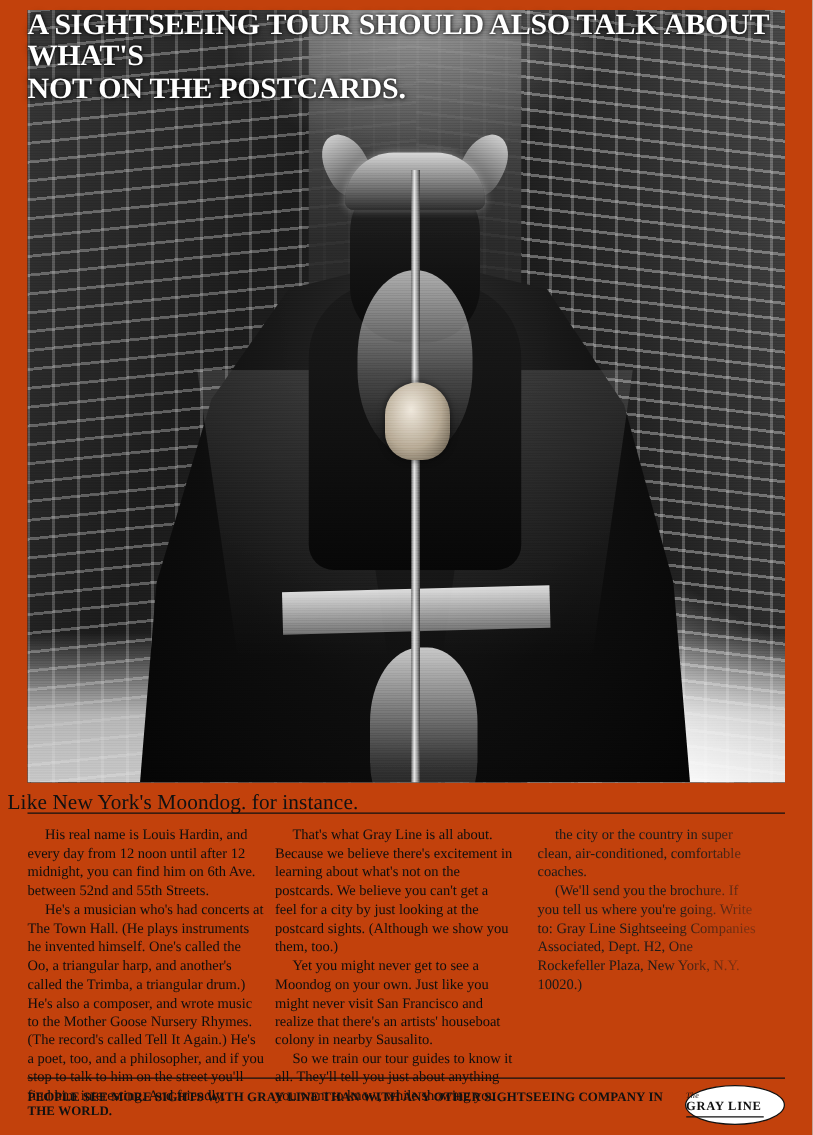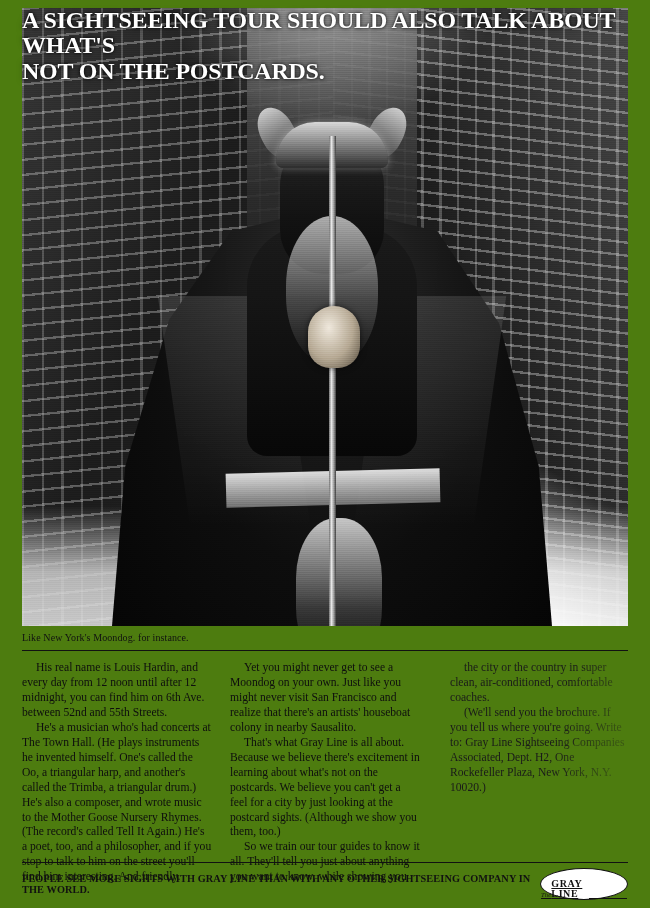--- a/index.html
+++ b/index.html
@@ -11,21 +11,21 @@
     width: 650px;
     height: 908px;
     font-family: "Liberation Serif", serif;
     color: #111111;
     overflow: hidden;
   }
   .ad {
     position: relative;
     width: 650px;
     height: 908px;
-    background: #4d7c0f;
+    background: #c2410c;
     box-sizing: border-box;
     padding: 0;
   }
 
   
   .headline {
     position: absolute;
     left: 22px;
     top: 8px;
     width: 612px;
@@ -208,43 +208,43 @@
     inset: 0;
     background-image:
       repeating-linear-gradient(0deg, rgba(255,255,255,0.045) 0 1px, rgba(0,0,0,0.045) 1px 2px);
     pointer-events: none;
     mix-blend-mode: overlay;
   }
 
   
   .caption {
     position: absolute;
-    left: 22px;
+    left: 6px;
     top: 632px;
-    font-size: 10px;
+    font-size: 17px;
     color: #111;
     letter-spacing: 0.1px;
   }
   .rule-top {
     position: absolute;
     left: 22px;
     top: 650px;
     width: 606px;
     height: 1px;
     background: #111;
   }
 
   
   .columns {
     position: absolute;
     left: 22px;
     top: 661px;
     width: 606px;
     display: flex;
-    gap: 18px;
+    gap: 8px;
   }
   .col {
     width: 190px;
     font-size: 11.6px;
     line-height: 1.29;
     text-align: left;
     color: #0e0e0e;
   }
   .col p { margin: 0; text-indent: 14px; }
   .col p:first-child { text-indent: 14px; }
@@ -280,25 +280,24 @@
     color: #111;
   }
   .logo {
     position: relative;
     width: 86px;
     height: 30px;
     border-radius: 50%;
     border: 1.6px solid #111;
     background: #fff;
     display: flex;
-    align-items: flex-end;
+    align-items: flex-start;
     justify-content: center;
-    flex-direction: row;
+    flex-direction: column;
     line-height: 1;
-    text-decoration: underline;
   }
   .logo .the {
     font-size: 6.5px;
     font-style: italic;
     margin-bottom: 1px;
     letter-spacing: 0.2px;
   }
   .logo .name {
     font-size: 10px;
     font-weight: bold;
@@ -346,22 +345,22 @@
 
   <div class="caption">Like New York's Moondog. for instance.</div>
   <div class="rule-top"></div>
 
   <div class="columns">
     <div class="col">
       <p>His real name is Louis Hardin, and every day from 12 noon until after 12 midnight, you can find him on 6th Ave. between 52nd and 55th Streets.</p>
       <p>He's a musician who's had concerts at The Town Hall. (He plays instruments he invented himself. One's called the Oo, a triangular harp, and another's called the Trimba, a triangular drum.) He's also a composer, and wrote music to the Mother Goose Nursery Rhymes. (The record's called Tell It Again.) He's a poet, too, and a philosopher, and if you stop to talk to him on the street you'll find him interesting. And friendly.</p>
     </div>
     <div class="col">
+      <p>That's what Gray Line is all about. Because we believe there's excitement in learning about what's not on the postcards. We believe you can't get a feel for a city by just looking at the postcard sights. (Although we show you them, too.)</p>
       <p>Yet you might never get to see a Moondog on your own. Just like you might never visit San Francisco and realize that there's an artists' houseboat colony in nearby Sausalito.</p>
-      <p>That's what Gray Line is all about. Because we believe there's excitement in learning about what's not on the postcards. We believe you can't get a feel for a city by just looking at the postcard sights. (Although we show you them, too.)</p>
       <p>So we train our tour guides to know it all. They'll tell you just about anything you want to know, while showing you</p>
     </div>
     <div class="col faded">
       <p>the city or the country in super clean, air-conditioned, comfortable coaches.</p>
       <p>(We'll send you the brochure. If you tell us where you're going. Write to: Gray Line Sightseeing Companies Associated, Dept. H2, One Rockefeller Plaza, New York, N.Y. 10020.)</p>
     </div>
   </div>
 
   <div class="rule-bottom"></div>
   <div class="footer">

